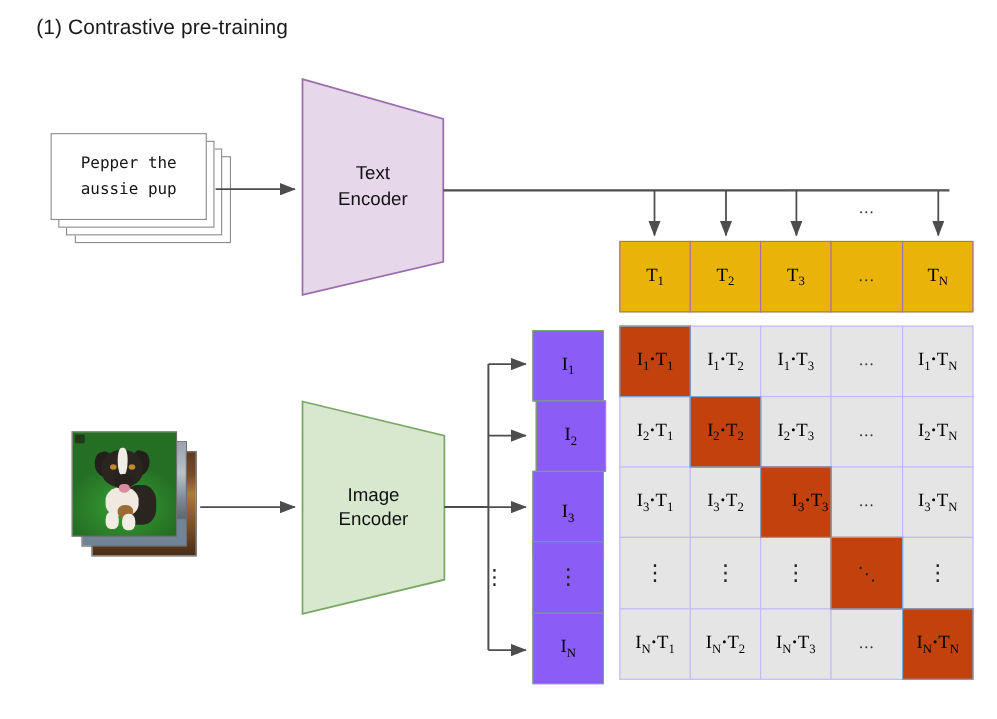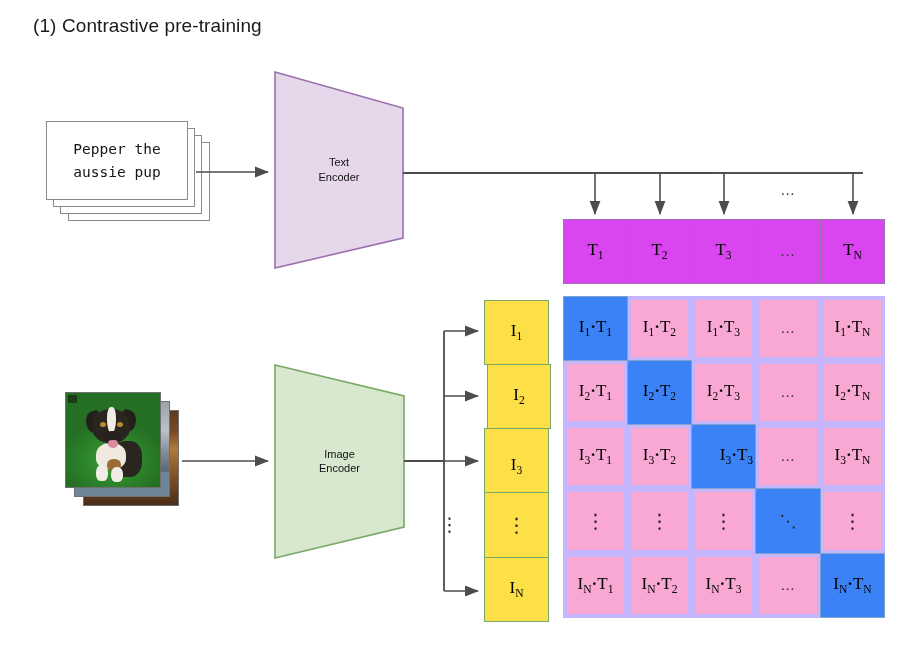--- a/index.html
+++ b/index.html
@@ -107,47 +107,47 @@
   .dog-tan { position:absolute; left: 41px; top: 66px; width: 14px; height: 12px;
     background:#9c6b34; border-radius: 45%; }
   .photo-corner { position:absolute; left:2px; top:2px; width:9px; height:8px;
     background:#1f3a16; border-radius:1px; }
 
   
   .encoder-wrap { position:absolute; }
   .encoder-label {
     position:absolute; width:100%;
     text-align:center;
-    font-size: 11px; color:#111;
+    font-size: 17px; color:#111;
     line-height: 1.35;
     top: 50%; transform: translateY(-50%);
     pointer-events:none;
   }
 
   
   .tbox {
     position: absolute;
-    background: #d946ef;
+    background: #eab308;
     border: 1px solid #9b6fae;
     display:flex; align-items:center; justify-content:center;
   }
   .ibox {
     position: absolute;
-    background: #fde047;
+    background: #8b5cf6;
     border: 1px solid #7aa866;
     display:flex; align-items:center; justify-content:center;
   }
   .cell {
     position:absolute;
-    border: 4px solid #c4b5fd;
-    background:#f9a8d4;
+    border: 1px solid #c4b5fd;
+    background:#e5e5e5;
     display:flex; align-items:center; justify-content:center;
   }
   .cell.hl {
-    background: #3b82f6;
+    background: #c2410c;
     border: 1px solid #7fa5cf;
     z-index: 3;
   }
   .lbl {
     font-family: "Liberation Serif", serif;
     font-size: 17px;
     color: #000;
     white-space: nowrap;
   }
   .lbl sub { font-size: 0.68em; }

